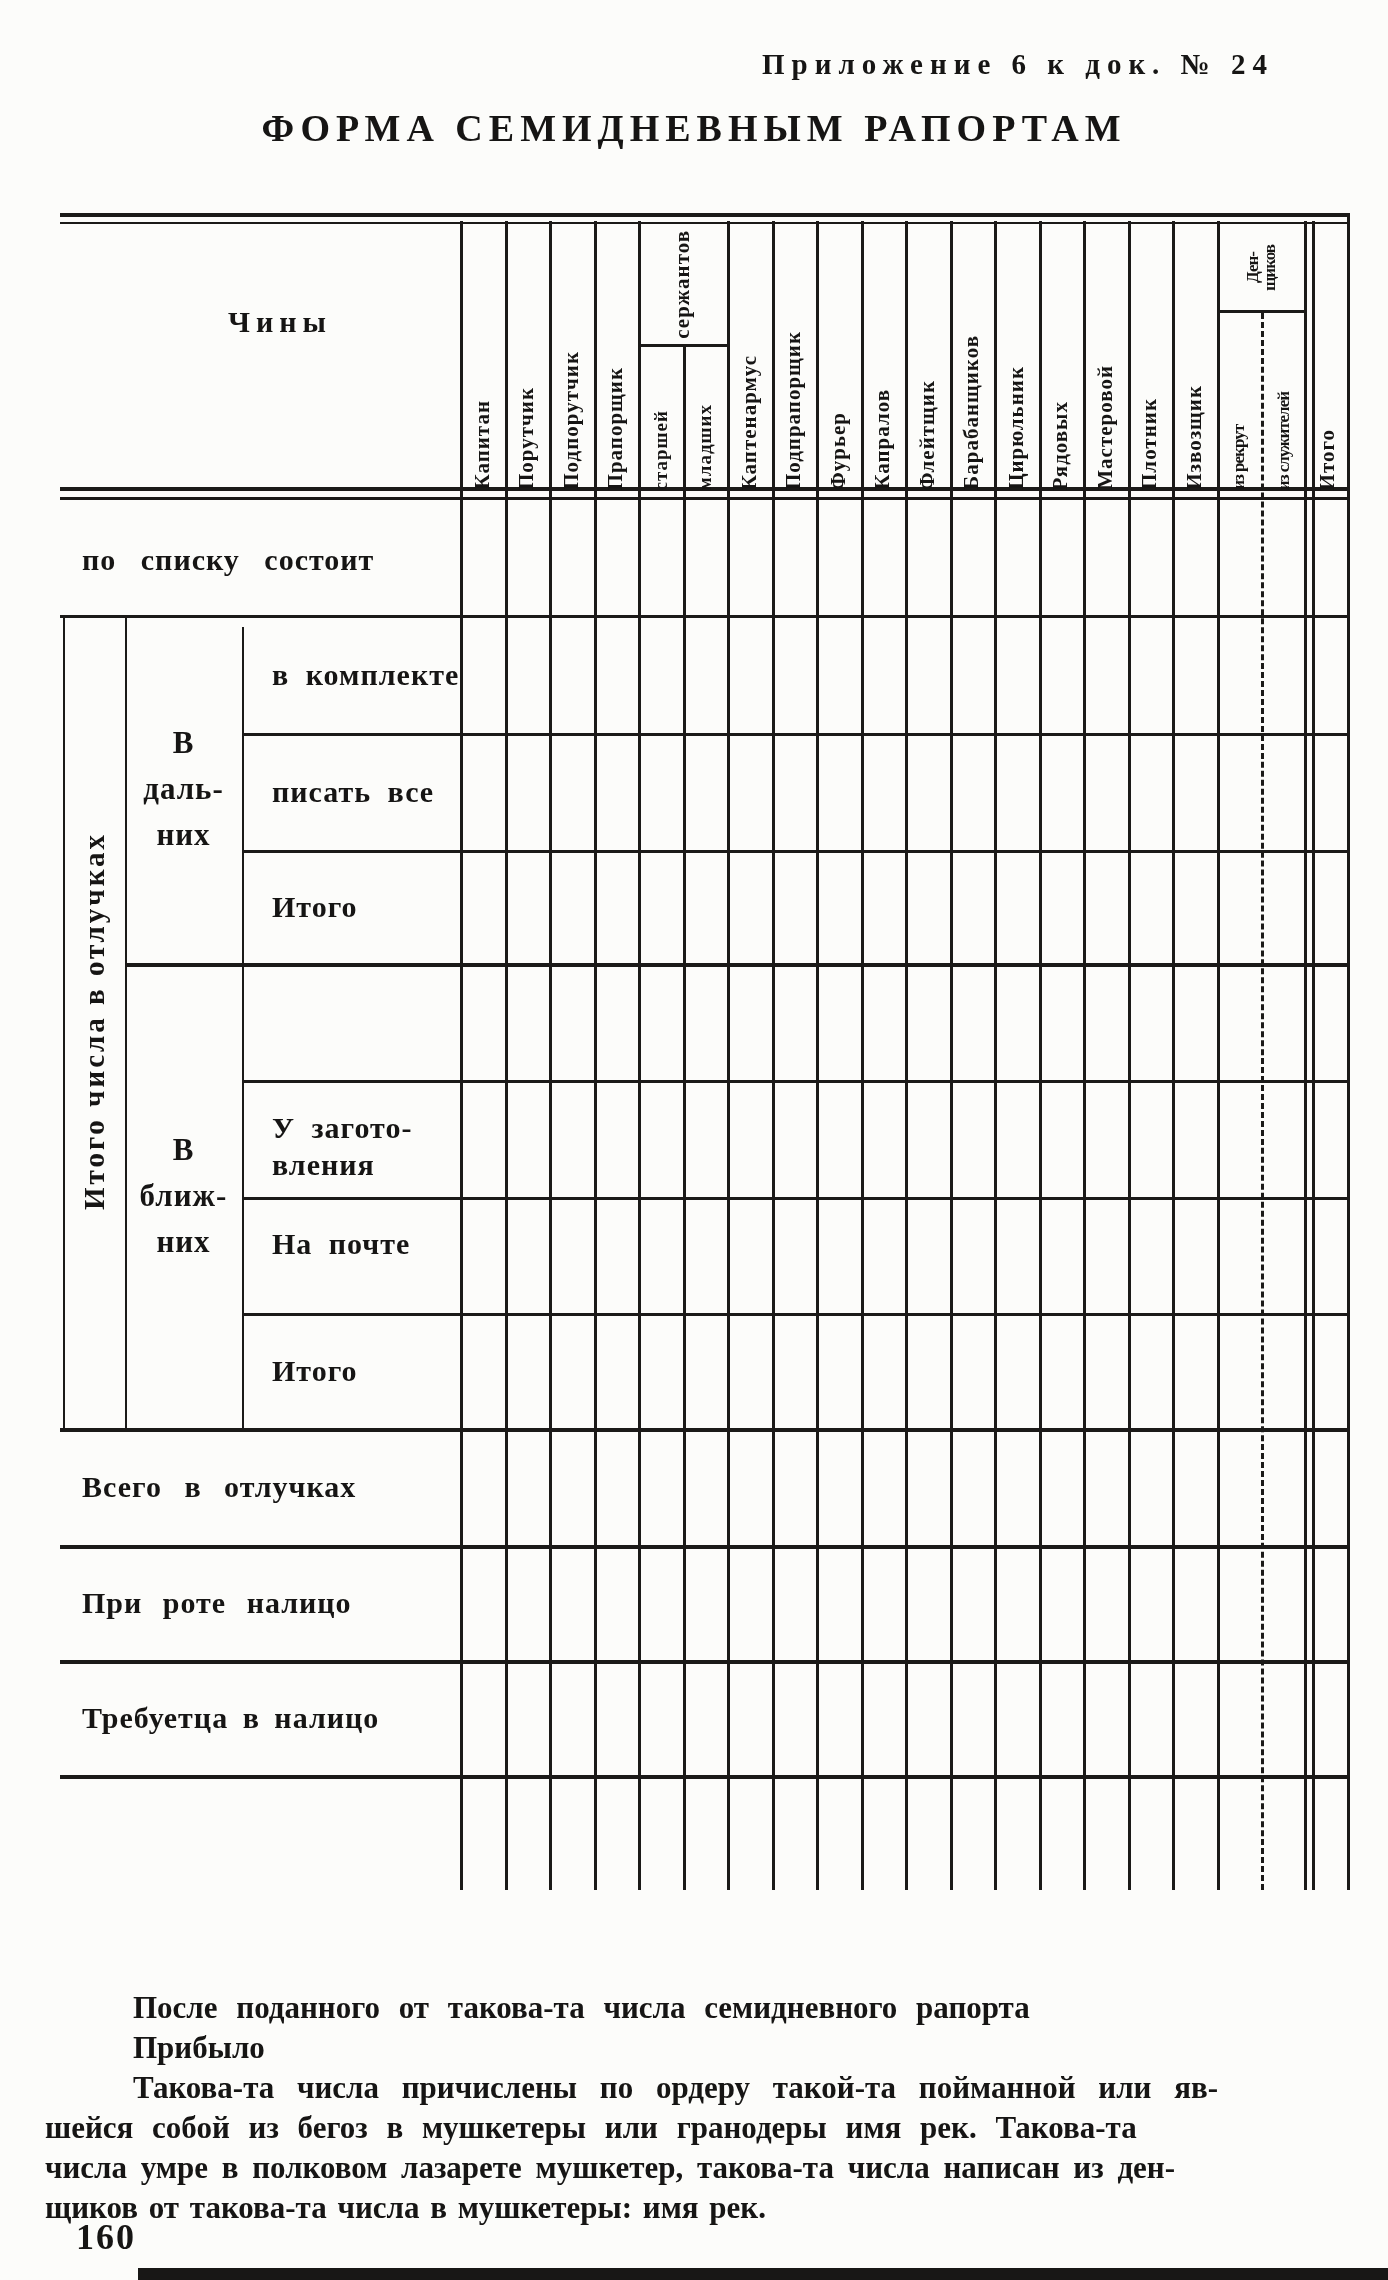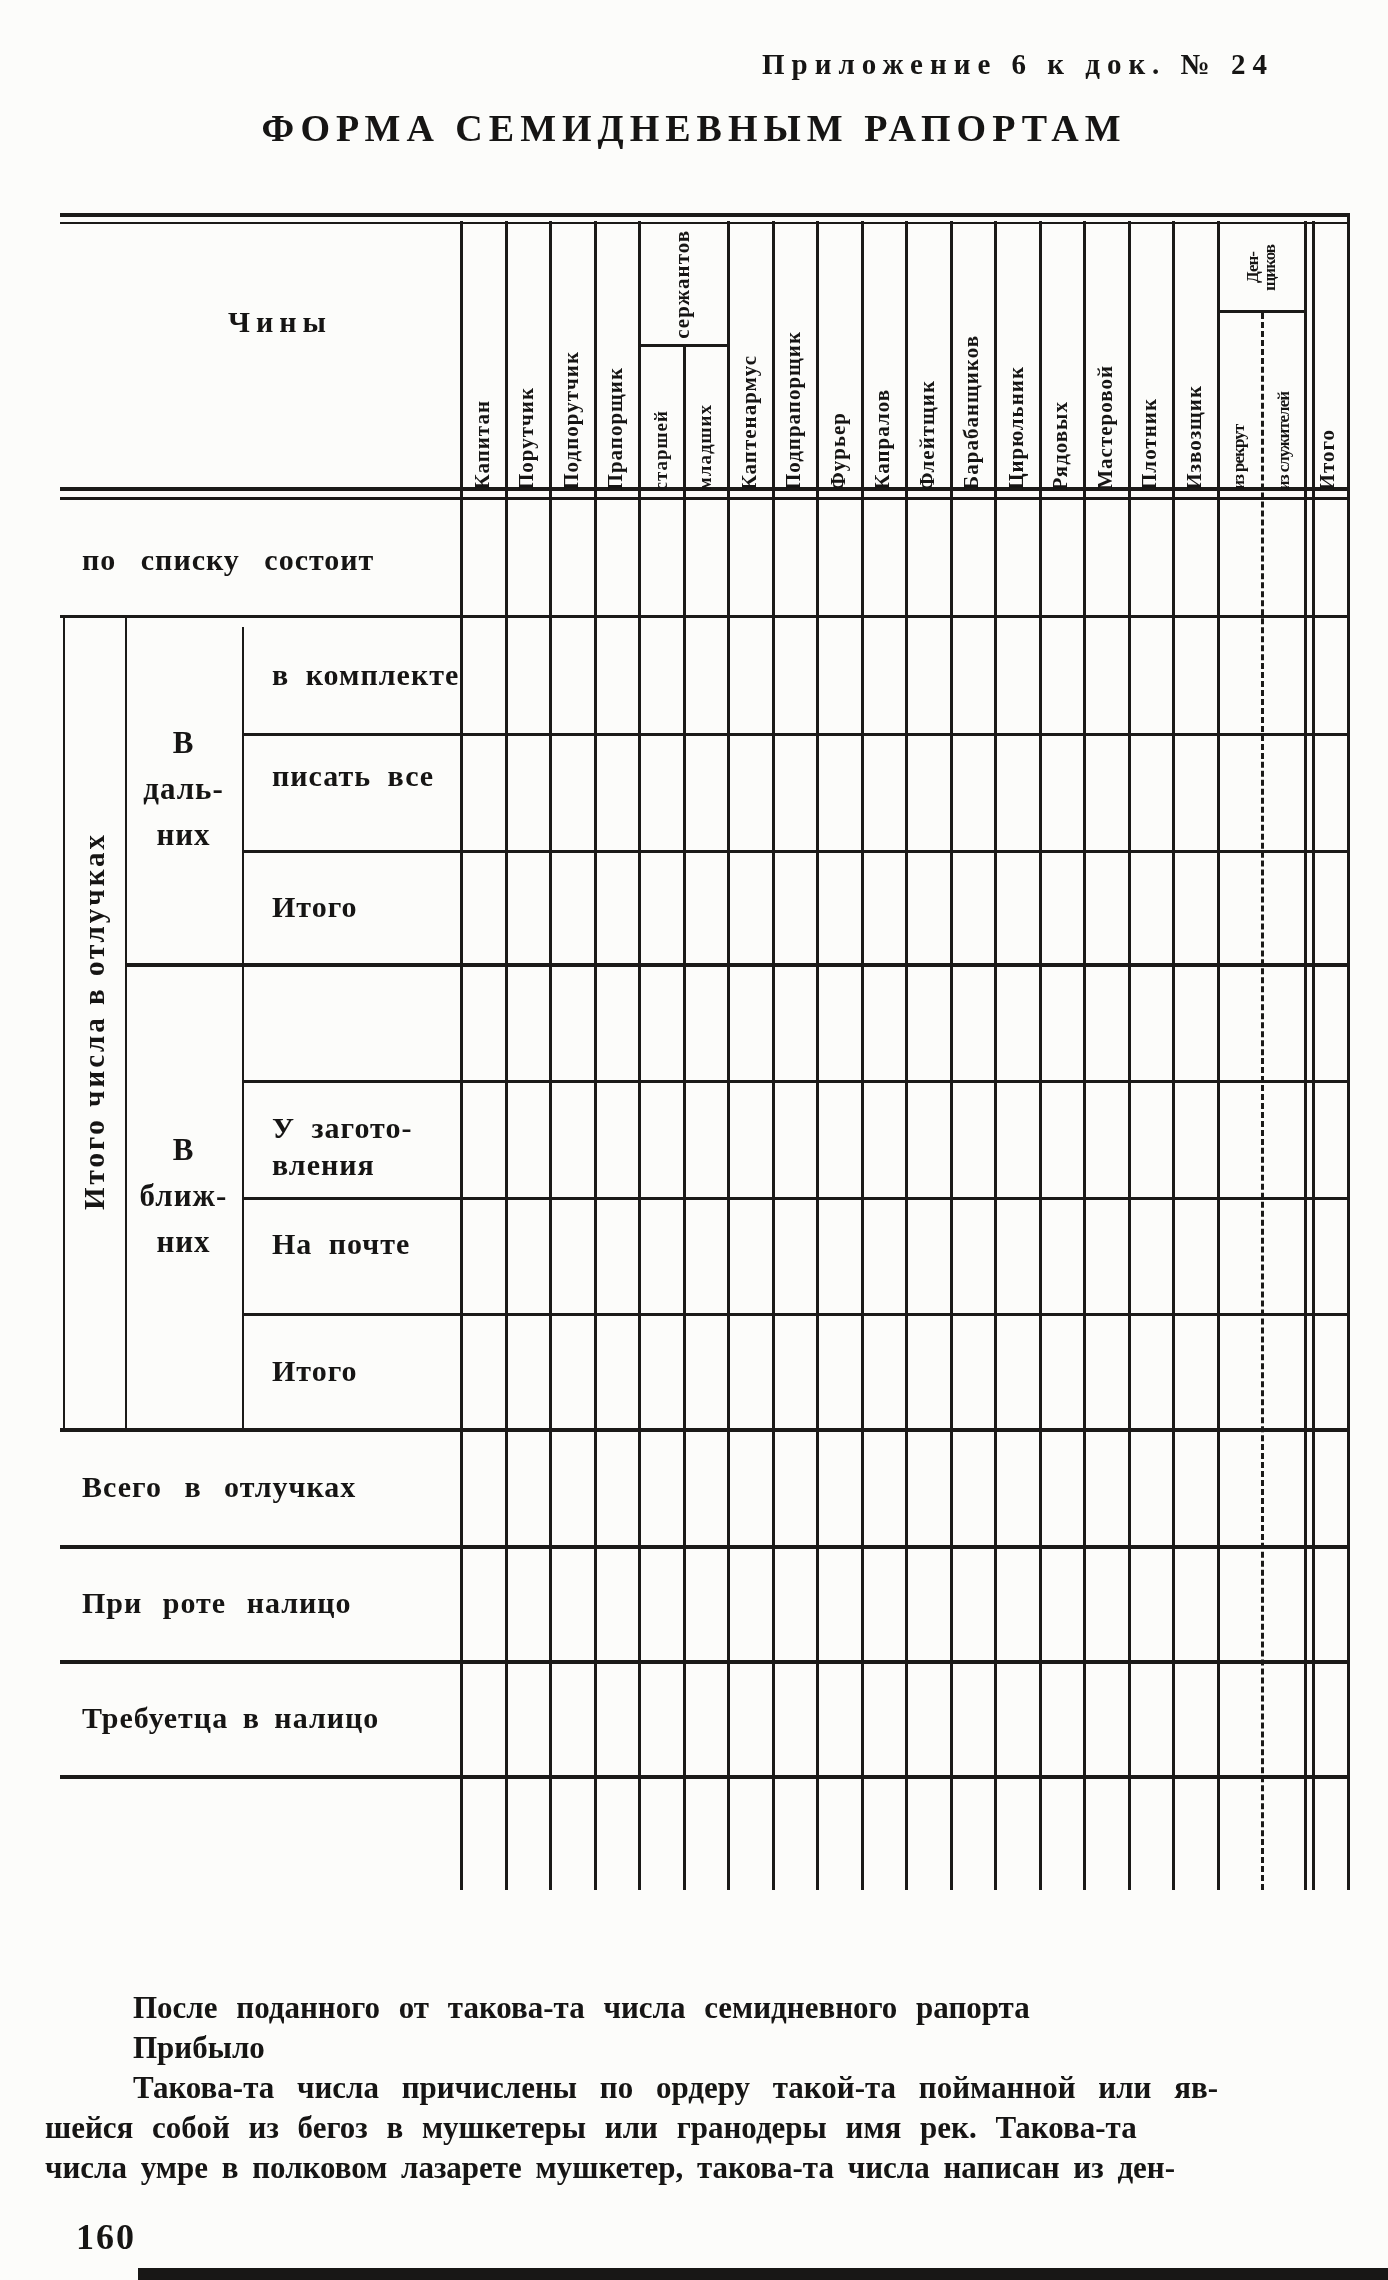--- a/index.html
+++ b/index.html
@@ -202,21 +202,21 @@
     <div class="rlabel full" style="top:290px;height:112px;word-spacing:16px;">по списку состоит</div>
 
     <div class="side-label" style="left:3px;top:402px;width:62px;height:813px;">
       <span class="vtext">Итого числа в отлучках</span>
     </div>
 
     <div class="group-label" style="left:65px;top:402px;width:117px;height:348px;">В
 даль-
 них</div>
     <div class="rlabel sub" style="top:402px;height:118px;">в комплекте</div>
-    <div class="rlabel sub" style="top:504px;height:117px;">писать все</div>
+    <div class="rlabel sub" style="top:520px;height:117px;">писать все</div>
     <div class="rlabel sub" style="top:637px;height:113px;">Итого</div>
 
     <div class="group-label" style="left:65px;top:750px;width:117px;height:465px;">В
 ближ-
 них</div>
     <div class="rlabel sub" style="top:867px;height:131px;">У загото-
 вления</div>
     <div class="rlabel sub" style="top:984px;height:92px;">На почте</div>
     <div class="rlabel sub" style="top:1100px;height:115px;">Итого</div>
 
@@ -225,18 +225,19 @@
     <div class="rlabel full" style="top:1447px;height:115px;word-spacing:6px;">Требуетца в налицо</div>
 
   </div>
 
   <div class="footer">
     <div class="indent ws-l">После поданного от такова-та числа семидневного рапорта</div>
     <div class="indent">Прибыло</div>
     <div class="indent ws-xl">Такова-та числа причислены по ордеру такой-та пойманной или яв-</div>
     <div class="ws-l">шейся собой из бегоз в мушкетеры или гранодеры имя рек. Такова-та</div>
     <div class="ws-m">числа умре в полковом лазарете мушкетер, такова-та числа написан из ден-</div>
+    <div class="ws-s">щиков от такова-та числа в мушкетеры: имя рек.</div>
   </div>
 
   <div class="page-number">160</div>
   <div class="bottom-strip"></div>
 
 </div>
 
 </body></html>

